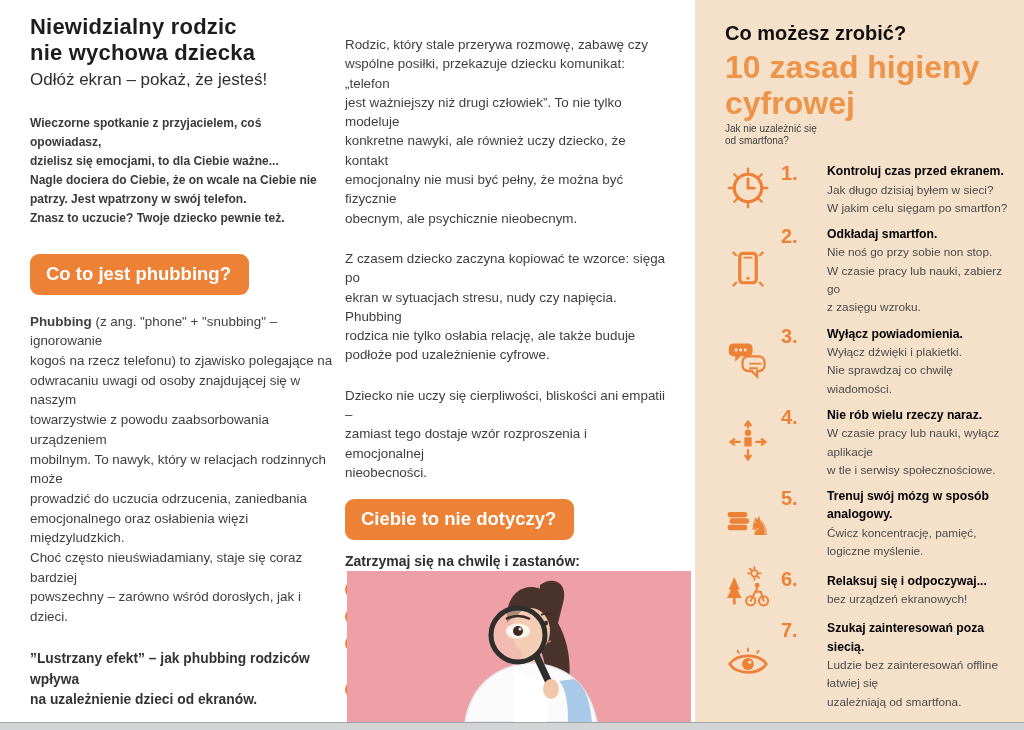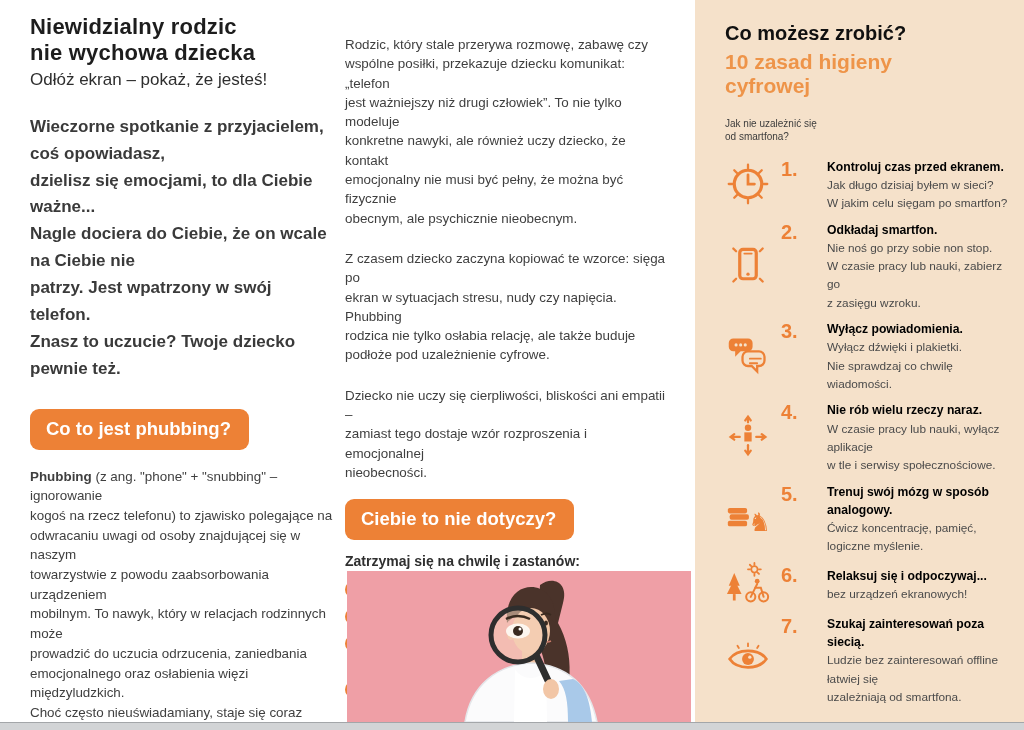--- a/index.html
+++ b/index.html
@@ -21,21 +21,21 @@
   
   .col-left{position:absolute;left:30px;top:14px;width:303px;}
   .col-mid{position:absolute;left:345px;top:14px;width:322px;}
   .col-right{position:absolute;left:695px;top:0;width:329px;height:722px;
              background:var(--panel);padding:22px 14px 12px 30px;overflow:hidden;}
 
   
   .doc-title{font-size:22px;line-height:1.18;font-weight:bold;color:var(--heading);
              letter-spacing:.2px;margin-bottom:4px;}
   .doc-subtitle{font-size:17px;color:#2e2e2e;margin-bottom:24px;}
-  .intro{font-size:17px;line-height:1.58;font-weight:bold;color:#3a3a3a;margin-bottom:26px;}
+  .intro{font-size:12px;line-height:1.58;font-weight:bold;color:#3a3a3a;margin-bottom:26px;}
   .chip{display:inline-block;background:var(--accent);color:#fff;font-weight:bold;
         font-size:18.5px;padding:9px 18px 10px 16px;border-radius:9px;margin-bottom:17px;}
   .body-p{font-size:13.4px;line-height:1.47;margin-bottom:22px;}
   .bold-sub{font-size:13.8px;line-height:1.5;font-weight:bold;color:#343434;margin-bottom:16px;}
 
   
   .col-mid .body-p{margin-bottom:15px;line-height:1.44;margin-top:21px;}
   .col-mid .chip{margin-top:2px;margin-bottom:13px;}
   .prompt{font-size:14px;font-weight:bold;color:#2f2f2f;margin-bottom:10px;}
   .q-list{list-style:none;}
@@ -43,21 +43,21 @@
   .q-badge{flex:0 0 17px;width:17px;height:17px;border-radius:50%;background:var(--accent);
            color:#fff;font-weight:bold;font-size:11px;line-height:17px;text-align:center;margin-top:2px;}
   .q-text{font-size:13.4px;line-height:1.42;}
 
   
   .photo{position:absolute;left:347px;top:571px;width:344px;height:151px;}
   .photo svg{display:block;}
 
   
   .r-h1{font-size:20px;font-weight:bold;color:#101010;margin-bottom:5px;}
-  .r-h2{font-size:21px;line-height:1.12;font-weight:bold;color:var(--accent-light);margin-bottom:21px;}
+  .r-h2{font-size:32px;line-height:1.12;font-weight:bold;color:var(--accent-light);margin-bottom:1px;}
   .r-h3{font-size:10px;line-height:1.28;color:#3c3c3c;margin-bottom:12px;}
   .rules{display:flex;flex-direction:column;gap:7px;}
   .rule{display:grid;grid-template-columns:50px 40px 1fr;column-gap:6px;align-items:center;}
   .rule-icon{width:46px;height:44px;display:flex;align-items:center;justify-content:center;color:var(--accent);}
   .rule-num{font-size:20px;font-weight:bold;color:var(--accent);align-self:start;padding-top:2px;}
   .rule-text{padding-top:1px;}
   .rule-title{font-size:12.2px;line-height:1.25;font-weight:bold;color:#000000;}
   .rule-desc{font-size:11.8px;line-height:1.3;color:#4a4a4a;}
 
   

